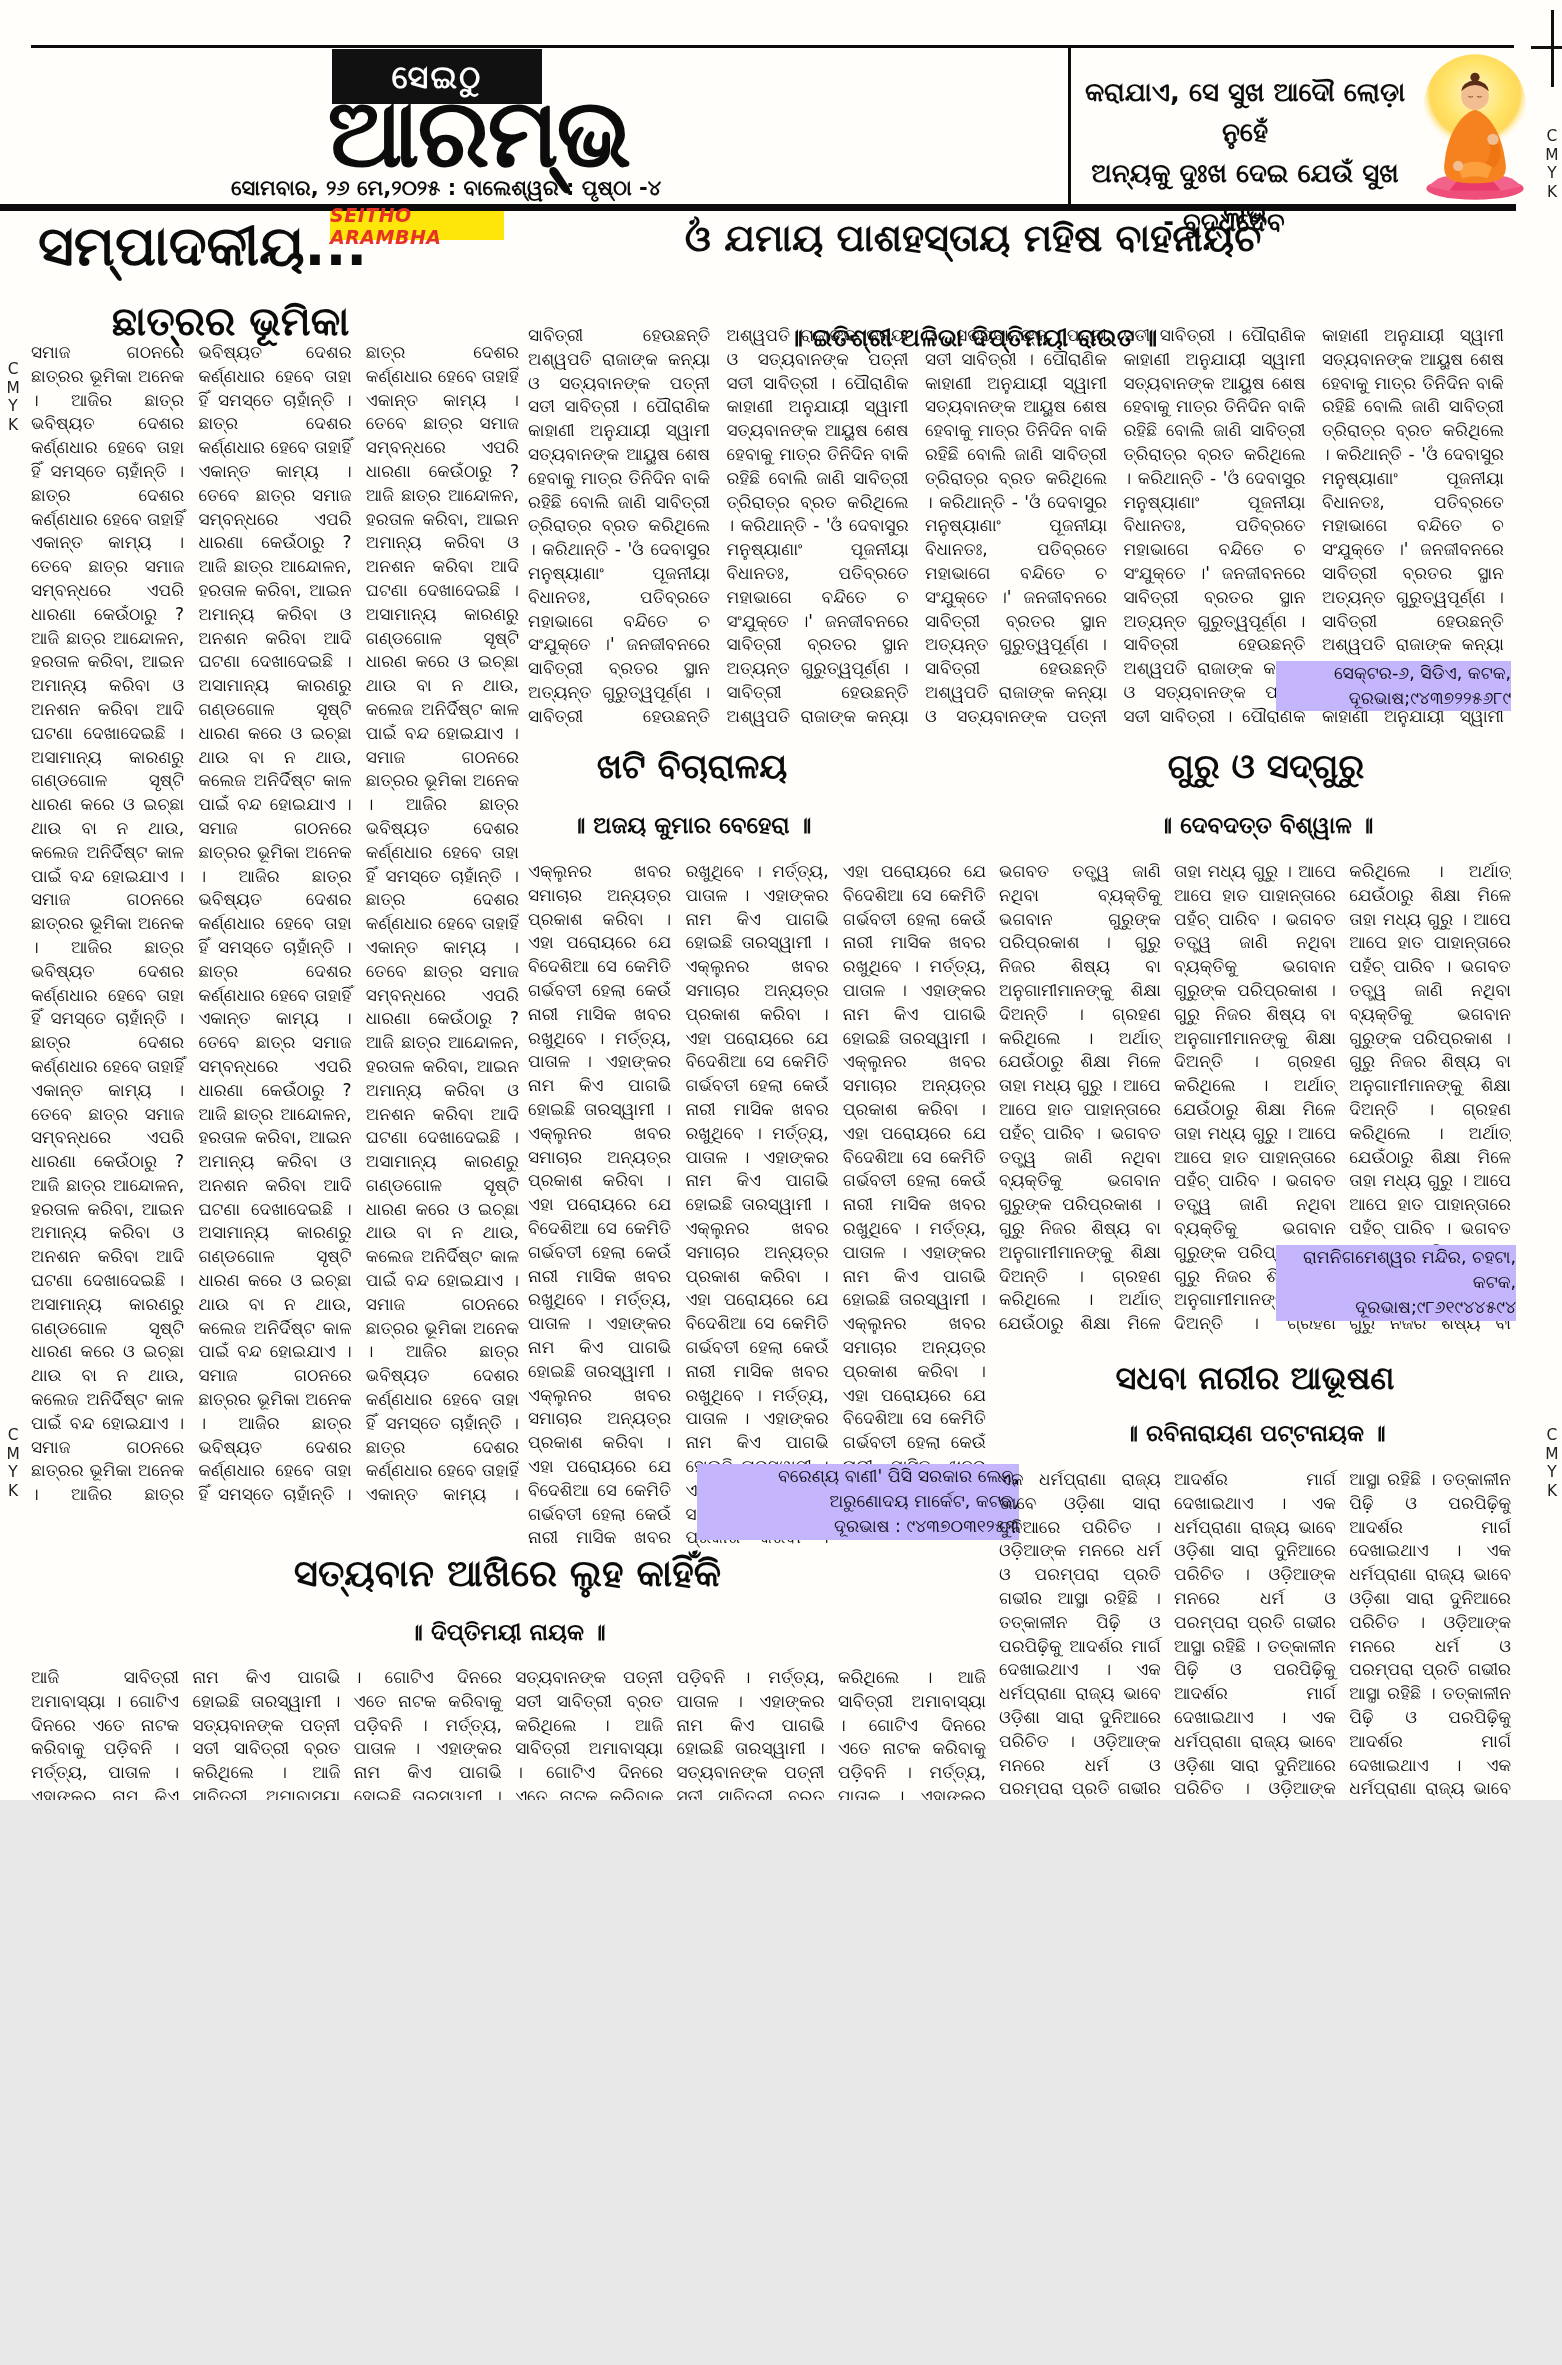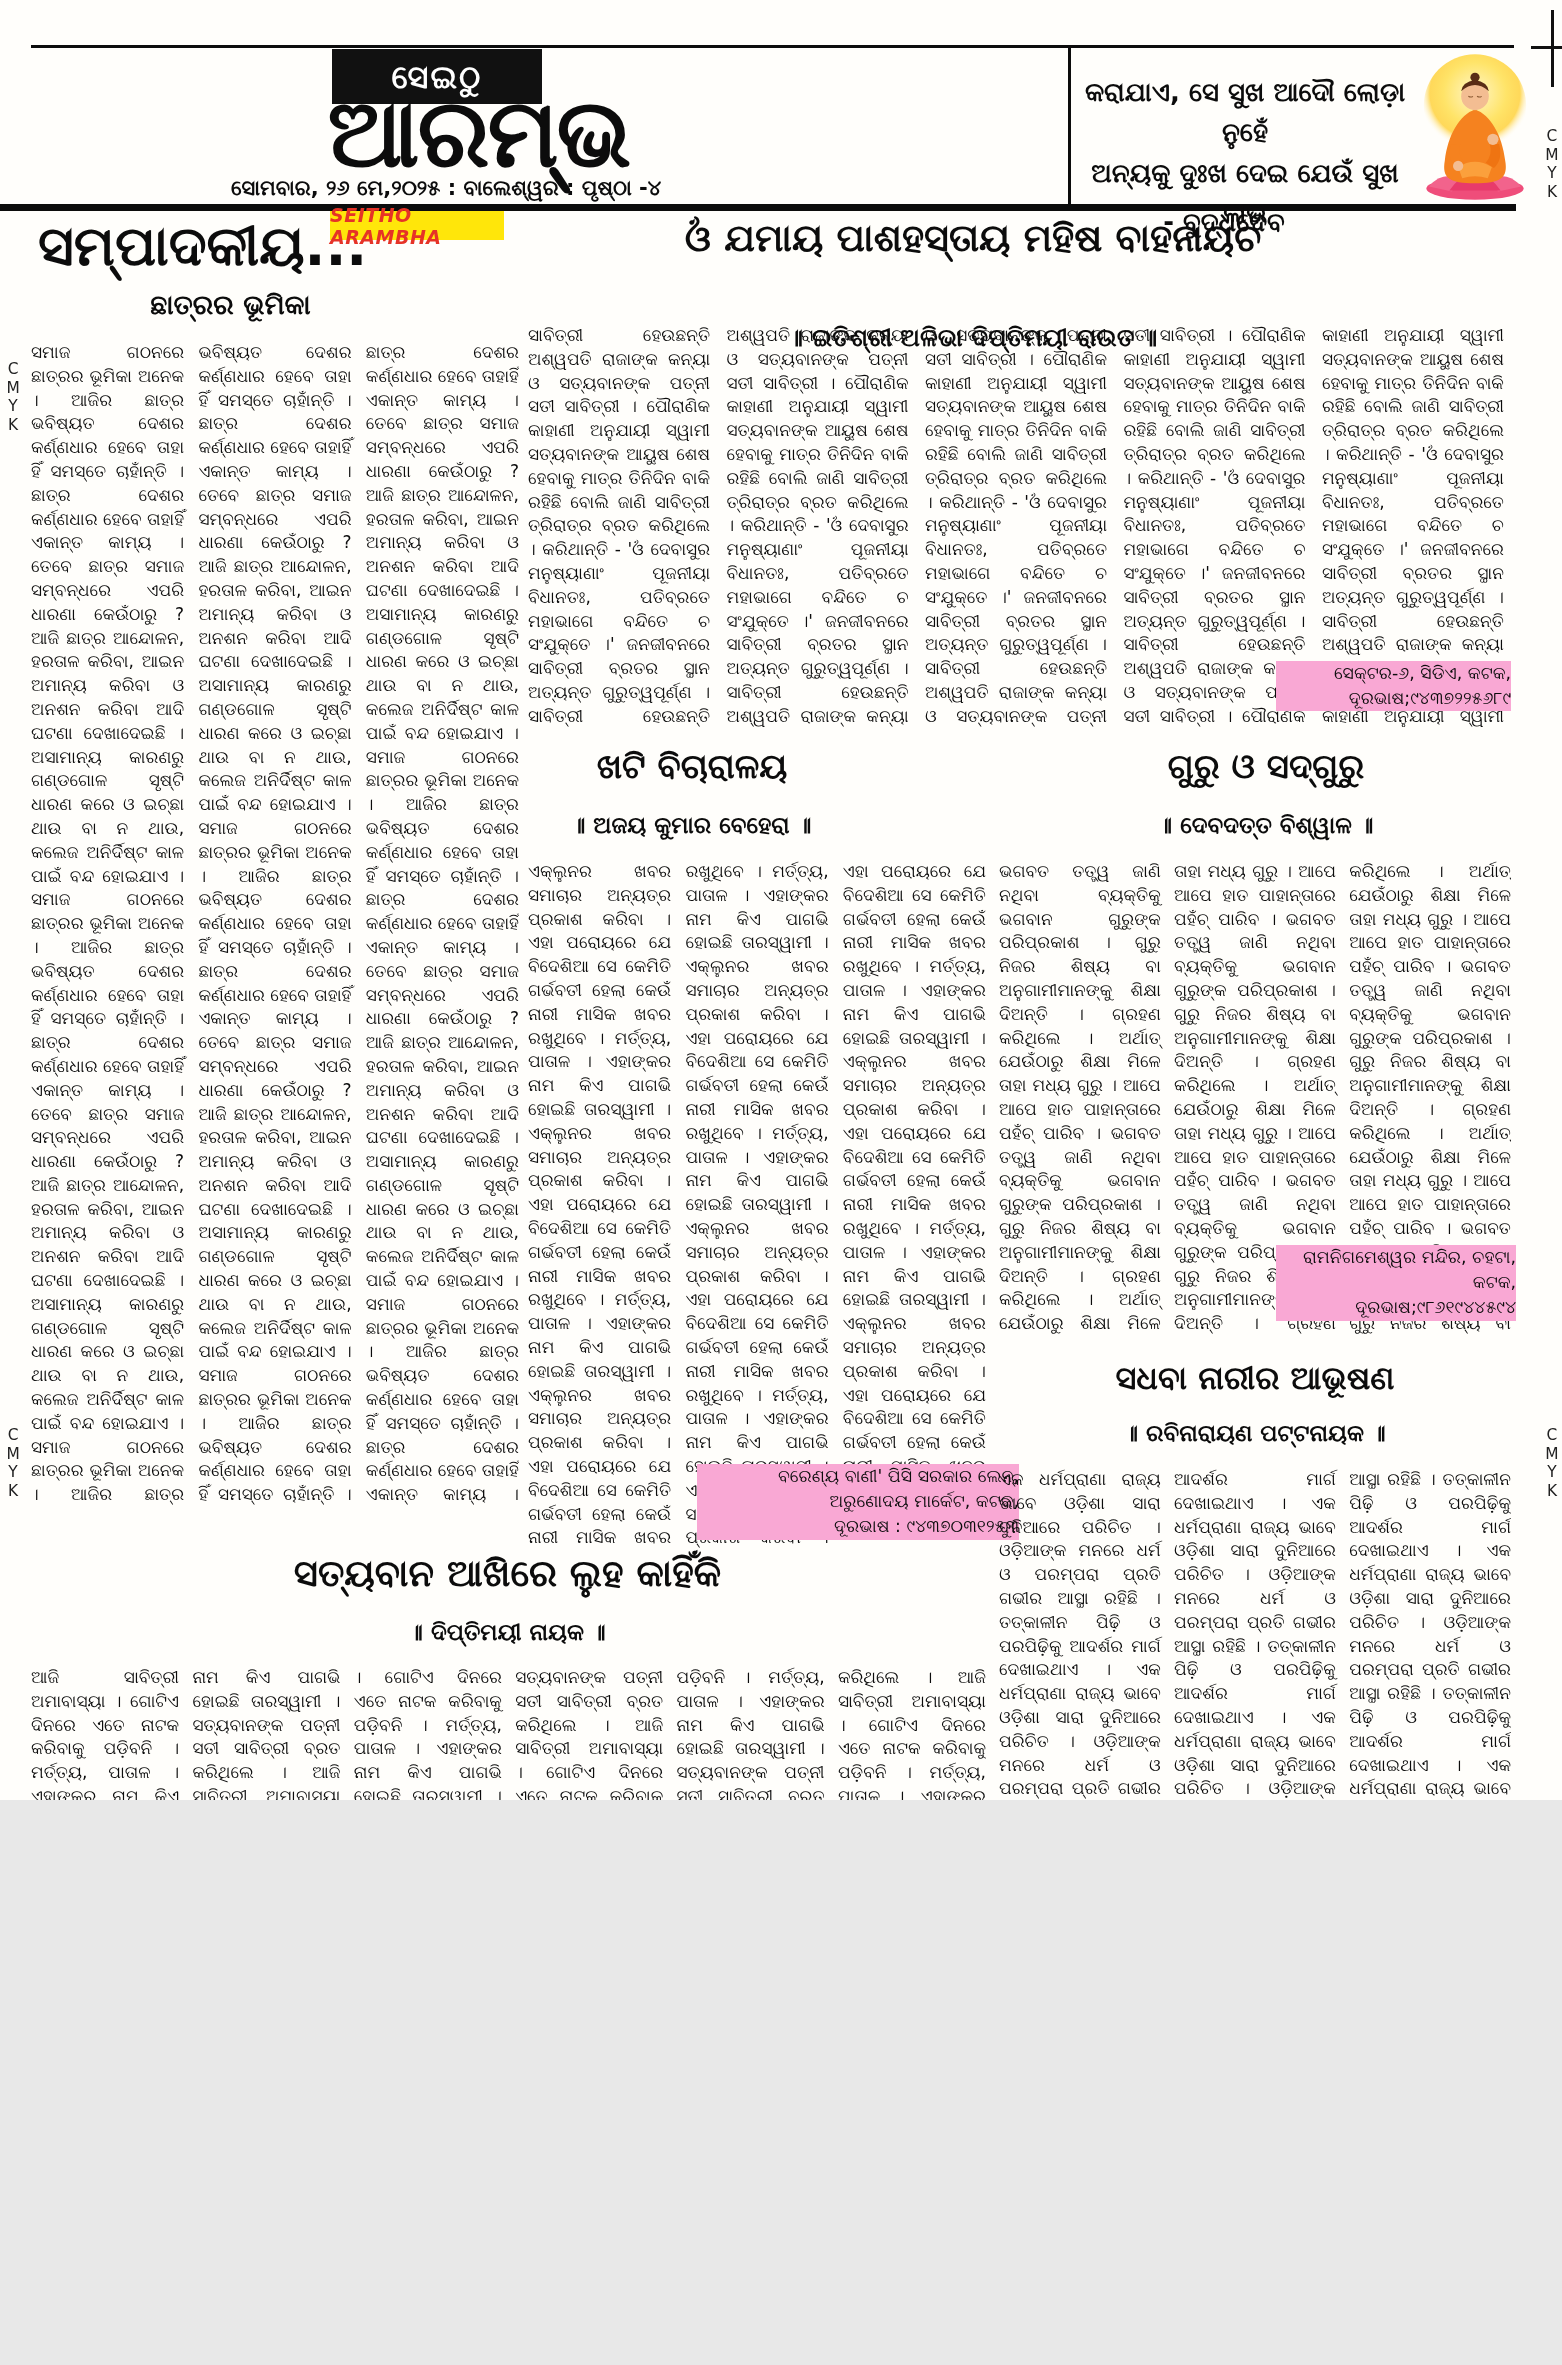--- a/index.html
+++ b/index.html
@@ -19,21 +19,21 @@
   #dateline{left:231px;top:176px;width:666px;font-weight:bold;font-size:21px;}
   #quote-box{left:1076px;top:72px;width:338px;text-align:center;
     font-weight:bold;font-size:26px;line-height:1.55;}
   #quote-attrib{left:1101px;top:207px;width:246px;text-align:center;
     font-weight:bold;font-size:26px;}
   
   .headline{font-weight:900;text-align:center;line-height:1.05;}
   .byline{font-weight:bold;text-align:center;}
   .bodytxt{font-size:17px;line-height:1.40;text-align:justify;
     overflow:hidden;column-fill:auto;word-break:break-word;}
-  .closing{background:#f9a8d4;text-align:right;font-size:17.4px;line-height:1.45;
+  .closing{background:#c4b5fd;text-align:right;font-size:17.4px;line-height:1.45;
     white-space:pre-line;padding-left:4.1px;}
   
   .regtext{color:#222;font-size:15.4px;line-height:1.1;text-align:center;
     letter-spacing:0.5px;writing-mode:vertical-rl;text-orientation:upright;}
   .crossV{width:2.6px;height:67px;background:#111;}
   .crossH{width:46px;height:2.6px;background:#111;}
   
   #buddha{left:1411px;top:49px;width:128px;height:154px;}
 </style>
 </head>
@@ -86,21 +86,21 @@
     <circle cx="160" cy="176" r="11" fill="#f3bd92"></circle>
     <circle cx="92" cy="228" r="10" fill="#f3bd92"></circle>
 
     <circle cx="125" cy="92" r="27" fill="#f3bd92"></circle>
     <path d="M98 82 Q125 58 152 82 Q150 64 125 60 Q100 64 98 82 Z" fill="#5a2d16"></path>
     <circle cx="125" cy="55" r="9" fill="#5a2d16"></circle>
     <path d="M112 92 q5 3 9 0 M129 92 q5 3 9 0" stroke="#8a5a33" stroke-width="2" fill="none"></path>
   </svg>
 
   <div class="abs headline" style="left:38px;top:218px;width:461px;text-align:left;font-size:55px;">ସମ୍ପାଦକୀୟ...</div>
-  <div class="abs headline" style="left:51px;top:291px;width:359px;font-size:27px;">ଛାତ୍ରର ଭୂମିକା</div>
+  <div class="abs headline" style="left:51px;top:300px;width:359px;font-size:40px;">ଛାତ୍ରର ଭୂମିକା</div>
   <div class="abs bodytxt" style="left:31px;top:341px;width:488px;height:1188px;column-count:3;column-gap:14.3px;">ସମାଜ ଗଠନରେ ଛାତ୍ରର ଭୂମିକା ଅନେକ । ଆଜିର ଛାତ୍ର ଭବିଷ୍ୟତ ଦେଶର କର୍ଣ୍ଣଧାର ହେବେ ତାହା ହିଁ ସମସ୍ତେ ଚାହାଁନ୍ତି । ଛାତ୍ର ଦେଶର କର୍ଣ୍ଣଧାର ହେବେ ତାହାହିଁ ଏକାନ୍ତ କାମ୍ୟ । ତେବେ ଛାତ୍ର ସମାଜ ସମ୍ବନ୍ଧରେ ଏପରି ଧାରଣା କେଉଁଠାରୁ ? ଆଜି ଛାତ୍ର ଆନ୍ଦୋଳନ, ହରତାଳ କରିବା, ଆଇନ ଅମାନ୍ୟ କରିବା ଓ ଅନଶନ କରିବା ଆଦି ଘଟଣା ଦେଖାଦେଇଛି । ଅସାମାନ୍ୟ କାରଣରୁ ଗଣ୍ଡଗୋଳ ସୃଷ୍ଟି ଧାରଣ କରେ ଓ ଇଚ୍ଛା ଥାଉ ବା ନ ଥାଉ, କଲେଜ ଅନିର୍ଦିଷ୍ଟ କାଳ ପାଇଁ ବନ୍ଦ ହୋଇଯାଏ । ସମାଜ ଗଠନରେ ଛାତ୍ରର ଭୂମିକା ଅନେକ । ଆଜିର ଛାତ୍ର ଭବିଷ୍ୟତ ଦେଶର କର୍ଣ୍ଣଧାର ହେବେ ତାହା ହିଁ ସମସ୍ତେ ଚାହାଁନ୍ତି । ଛାତ୍ର ଦେଶର କର୍ଣ୍ଣଧାର ହେବେ ତାହାହିଁ ଏକାନ୍ତ କାମ୍ୟ । ତେବେ ଛାତ୍ର ସମାଜ ସମ୍ବନ୍ଧରେ ଏପରି ଧାରଣା କେଉଁଠାରୁ ? ଆଜି ଛାତ୍ର ଆନ୍ଦୋଳନ, ହରତାଳ କରିବା, ଆଇନ ଅମାନ୍ୟ କରିବା ଓ ଅନଶନ କରିବା ଆଦି ଘଟଣା ଦେଖାଦେଇଛି । ଅସାମାନ୍ୟ କାରଣରୁ ଗଣ୍ଡଗୋଳ ସୃଷ୍ଟି ଧାରଣ କରେ ଓ ଇଚ୍ଛା ଥାଉ ବା ନ ଥାଉ, କଲେଜ ଅନିର୍ଦିଷ୍ଟ କାଳ ପାଇଁ ବନ୍ଦ ହୋଇଯାଏ । ସମାଜ ଗଠନରେ ଛାତ୍ରର ଭୂମିକା ଅନେକ । ଆଜିର ଛାତ୍ର ଭବିଷ୍ୟତ ଦେଶର କର୍ଣ୍ଣଧାର ହେବେ ତାହା ହିଁ ସମସ୍ତେ ଚାହାଁନ୍ତି । ଛାତ୍ର ଦେଶର କର୍ଣ୍ଣଧାର ହେବେ ତାହାହିଁ ଏକାନ୍ତ କାମ୍ୟ । ତେବେ ଛାତ୍ର ସମାଜ ସମ୍ବନ୍ଧରେ ଏପରି ଧାରଣା କେଉଁଠାରୁ ? ଆଜି ଛାତ୍ର ଆନ୍ଦୋଳନ, ହରତାଳ କରିବା, ଆଇନ ଅମାନ୍ୟ କରିବା ଓ ଅନଶନ କରିବା ଆଦି ଘଟଣା ଦେଖାଦେଇଛି । ଅସାମାନ୍ୟ କାରଣରୁ ଗଣ୍ଡଗୋଳ ସୃଷ୍ଟି ଧାରଣ କରେ ଓ ଇଚ୍ଛା ଥାଉ ବା ନ ଥାଉ, କଲେଜ ଅନିର୍ଦିଷ୍ଟ କାଳ ପାଇଁ ବନ୍ଦ ହୋଇଯାଏ । ସମାଜ ଗଠନରେ ଛାତ୍ରର ଭୂମିକା ଅନେକ । ଆଜିର ଛାତ୍ର ଭବିଷ୍ୟତ ଦେଶର କର୍ଣ୍ଣଧାର ହେବେ ତାହା ହିଁ ସମସ୍ତେ ଚାହାଁନ୍ତି । ଛାତ୍ର ଦେଶର କର୍ଣ୍ଣଧାର ହେବେ ତାହାହିଁ ଏକାନ୍ତ କାମ୍ୟ । ତେବେ ଛାତ୍ର ସମାଜ ସମ୍ବନ୍ଧରେ ଏପରି ଧାରଣା କେଉଁଠାରୁ ? ଆଜି ଛାତ୍ର ଆନ୍ଦୋଳନ, ହରତାଳ କରିବା, ଆଇନ ଅମାନ୍ୟ କରିବା ଓ ଅନଶନ କରିବା ଆଦି ଘଟଣା ଦେଖାଦେଇଛି । ଅସାମାନ୍ୟ କାରଣରୁ ଗଣ୍ଡଗୋଳ ସୃଷ୍ଟି ଧାରଣ କରେ ଓ ଇଚ୍ଛା ଥାଉ ବା ନ ଥାଉ, କଲେଜ ଅନିର୍ଦିଷ୍ଟ କାଳ ପାଇଁ ବନ୍ଦ ହୋଇଯାଏ । ସମାଜ ଗଠନରେ ଛାତ୍ରର ଭୂମିକା ଅନେକ । ଆଜିର ଛାତ୍ର ଭବିଷ୍ୟତ ଦେଶର କର୍ଣ୍ଣଧାର ହେବେ ତାହା ହିଁ ସମସ୍ତେ ଚାହାଁନ୍ତି । ଛାତ୍ର ଦେଶର କର୍ଣ୍ଣଧାର ହେବେ ତାହାହିଁ ଏକାନ୍ତ କାମ୍ୟ । ତେବେ ଛାତ୍ର ସମାଜ ସମ୍ବନ୍ଧରେ ଏପରି ଧାରଣା କେଉଁଠାରୁ ? ଆଜି ଛାତ୍ର ଆନ୍ଦୋଳନ, ହରତାଳ କରିବା, ଆଇନ ଅମାନ୍ୟ କରିବା ଓ ଅନଶନ କରିବା ଆଦି ଘଟଣା ଦେଖାଦେଇଛି । ଅସାମାନ୍ୟ କାରଣରୁ ଗଣ୍ଡଗୋଳ ସୃଷ୍ଟି ଧାରଣ କରେ ଓ ଇଚ୍ଛା ଥାଉ ବା ନ ଥାଉ, କଲେଜ ଅନିର୍ଦିଷ୍ଟ କାଳ ପାଇଁ ବନ୍ଦ ହୋଇଯାଏ । ସମାଜ ଗଠନରେ ଛାତ୍ରର ଭୂମିକା ଅନେକ । ଆଜିର ଛାତ୍ର ଭବିଷ୍ୟତ ଦେଶର କର୍ଣ୍ଣଧାର ହେବେ ତାହା ହିଁ ସମସ୍ତେ ଚାହାଁନ୍ତି । ଛାତ୍ର ଦେଶର କର୍ଣ୍ଣଧାର ହେବେ ତାହାହିଁ ଏକାନ୍ତ କାମ୍ୟ । ତେବେ ଛାତ୍ର ସମାଜ ସମ୍ବନ୍ଧରେ ଏପରି ଧାରଣା କେଉଁଠାରୁ ? ଆଜି ଛାତ୍ର ଆନ୍ଦୋଳନ, ହରତାଳ କରିବା, ଆଇନ ଅମାନ୍ୟ କରିବା ଓ ଅନଶନ କରିବା ଆଦି ଘଟଣା ଦେଖାଦେଇଛି । ଅସାମାନ୍ୟ କାରଣରୁ ଗଣ୍ଡଗୋଳ ସୃଷ୍ଟି ଧାରଣ କରେ ଓ ଇଚ୍ଛା ଥାଉ ବା ନ ଥାଉ, କଲେଜ ଅନିର୍ଦିଷ୍ଟ କାଳ ପାଇଁ ବନ୍ଦ ହୋଇଯାଏ । ସମାଜ ଗଠନରେ ଛାତ୍ରର ଭୂମିକା ଅନେକ । ଆଜିର ଛାତ୍ର ଭବିଷ୍ୟତ ଦେଶର କର୍ଣ୍ଣଧାର ହେବେ ତାହା ହିଁ ସମସ୍ତେ ଚାହାଁନ୍ତି । ଛାତ୍ର ଦେଶର କର୍ଣ୍ଣଧାର ହେବେ ତାହାହିଁ ଏକାନ୍ତ କାମ୍ୟ । ତେବେ ଛାତ୍ର ସମାଜ ସମ୍ବନ୍ଧରେ ଏପରି ଧାରଣା କେଉଁଠାରୁ ? ଆଜି ଛାତ୍ର ଆନ୍ଦୋଳନ, ହରତାଳ କରିବା, ଆଇନ ଅମାନ୍ୟ କରିବା ଓ ଅନଶନ କରିବା ଆଦି ଘଟଣା ଦେଖାଦେଇଛି । ଅସାମାନ୍ୟ କାରଣରୁ ଗଣ୍ଡଗୋଳ ସୃଷ୍ଟି ଧାରଣ କରେ ଓ ଇଚ୍ଛା ଥାଉ ବା ନ ଥାଉ, କଲେଜ ଅନିର୍ଦିଷ୍ଟ କାଳ ପାଇଁ ବନ୍ଦ ହୋଇଯାଏ ।</div>
 
   <div class="abs headline" style="left:563px;top:219px;width:820px;font-size:38px;">ଓଁ ଯମାୟ ପାଶହସ୍ତାୟ ମହିଷ ବାହନାୟଚ</div>
   <div class="abs byline" style="left:563px;top:277px;width:820px;font-size:24.6px;margin-top:46px;">॥ ଇତିଶ୍ରୀ ଅଳିଭା ଦିପ୍ତିମୟୀ ରାଉତ ॥</div>
   <div class="abs bodytxt" style="left:528px;top:324px;width:976px;height:414px;column-count:5;column-gap:16.4px;">ସାବିତ୍ରୀ ହେଉଛନ୍ତି ଅଶ୍ୱପତି ରାଜାଙ୍କ କନ୍ୟା ଓ ସତ୍ୟବାନଙ୍କ ପତ୍ନୀ ସତୀ ସାବିତ୍ରୀ । ପୌରାଣିକ କାହାଣୀ ଅନୁଯାୟୀ ସ୍ୱାମୀ ସତ୍ୟବାନଙ୍କ ଆୟୁଷ ଶେଷ ହେବାକୁ ମାତ୍ର ତିନିଦିନ ବାକି ରହିଛି ବୋଲି ଜାଣି ସାବିତ୍ରୀ ତ୍ରିରାତ୍ର ବ୍ରତ କରିଥିଲେ । କରିଥାନ୍ତି - 'ଓଁ ଦେବାସୁର ମନୁଷ୍ୟାଣାଂ ପୂଜନୀୟା ବିଧାନତଃ, ପତିବ୍ରତେ ମହାଭାଗେ ବନ୍ଦିତେ ଚ ସଂଯୁକ୍ତେ ।' ଜନଜୀବନରେ ସାବିତ୍ରୀ ବ୍ରତର ସ୍ଥାନ ଅତ୍ୟନ୍ତ ଗୁରୁତ୍ୱପୂର୍ଣ୍ଣ । ସାବିତ୍ରୀ ହେଉଛନ୍ତି ଅଶ୍ୱପତି ରାଜାଙ୍କ କନ୍ୟା ଓ ସତ୍ୟବାନଙ୍କ ପତ୍ନୀ ସତୀ ସାବିତ୍ରୀ । ପୌରାଣିକ କାହାଣୀ ଅନୁଯାୟୀ ସ୍ୱାମୀ ସତ୍ୟବାନଙ୍କ ଆୟୁଷ ଶେଷ ହେବାକୁ ମାତ୍ର ତିନିଦିନ ବାକି ରହିଛି ବୋଲି ଜାଣି ସାବିତ୍ରୀ ତ୍ରିରାତ୍ର ବ୍ରତ କରିଥିଲେ । କରିଥାନ୍ତି - 'ଓଁ ଦେବାସୁର ମନୁଷ୍ୟାଣାଂ ପୂଜନୀୟା ବିଧାନତଃ, ପତିବ୍ରତେ ମହାଭାଗେ ବନ୍ଦିତେ ଚ ସଂଯୁକ୍ତେ ।' ଜନଜୀବନରେ ସାବିତ୍ରୀ ବ୍ରତର ସ୍ଥାନ ଅତ୍ୟନ୍ତ ଗୁରୁତ୍ୱପୂର୍ଣ୍ଣ । ସାବିତ୍ରୀ ହେଉଛନ୍ତି ଅଶ୍ୱପତି ରାଜାଙ୍କ କନ୍ୟା ଓ ସତ୍ୟବାନଙ୍କ ପତ୍ନୀ ସତୀ ସାବିତ୍ରୀ । ପୌରାଣିକ କାହାଣୀ ଅନୁଯାୟୀ ସ୍ୱାମୀ ସତ୍ୟବାନଙ୍କ ଆୟୁଷ ଶେଷ ହେବାକୁ ମାତ୍ର ତିନିଦିନ ବାକି ରହିଛି ବୋଲି ଜାଣି ସାବିତ୍ରୀ ତ୍ରିରାତ୍ର ବ୍ରତ କରିଥିଲେ । କରିଥାନ୍ତି - 'ଓଁ ଦେବାସୁର ମନୁଷ୍ୟାଣାଂ ପୂଜନୀୟା ବିଧାନତଃ, ପତିବ୍ରତେ ମହାଭାଗେ ବନ୍ଦିତେ ଚ ସଂଯୁକ୍ତେ ।' ଜନଜୀବନରେ ସାବିତ୍ରୀ ବ୍ରତର ସ୍ଥାନ ଅତ୍ୟନ୍ତ ଗୁରୁତ୍ୱପୂର୍ଣ୍ଣ । ସାବିତ୍ରୀ ହେଉଛନ୍ତି ଅଶ୍ୱପତି ରାଜାଙ୍କ କନ୍ୟା ଓ ସତ୍ୟବାନଙ୍କ ପତ୍ନୀ ସତୀ ସାବିତ୍ରୀ । ପୌରାଣିକ କାହାଣୀ ଅନୁଯାୟୀ ସ୍ୱାମୀ ସତ୍ୟବାନଙ୍କ ଆୟୁଷ ଶେଷ ହେବାକୁ ମାତ୍ର ତିନିଦିନ ବାକି ରହିଛି ବୋଲି ଜାଣି ସାବିତ୍ରୀ ତ୍ରିରାତ୍ର ବ୍ରତ କରିଥିଲେ । କରିଥାନ୍ତି - 'ଓଁ ଦେବାସୁର ମନୁଷ୍ୟାଣାଂ ପୂଜନୀୟା ବିଧାନତଃ, ପତିବ୍ରତେ ମହାଭାଗେ ବନ୍ଦିତେ ଚ ସଂଯୁକ୍ତେ ।' ଜନଜୀବନରେ ସାବିତ୍ରୀ ବ୍ରତର ସ୍ଥାନ ଅତ୍ୟନ୍ତ ଗୁରୁତ୍ୱପୂର୍ଣ୍ଣ । ସାବିତ୍ରୀ ହେଉଛନ୍ତି ଅଶ୍ୱପତି ରାଜାଙ୍କ କନ୍ୟା ଓ ସତ୍ୟବାନଙ୍କ ପତ୍ନୀ ସତୀ ସାବିତ୍ରୀ । ପୌରାଣିକ କାହାଣୀ ଅନୁଯାୟୀ ସ୍ୱାମୀ ସତ୍ୟବାନଙ୍କ ଆୟୁଷ ଶେଷ ହେବାକୁ ମାତ୍ର ତିନିଦିନ ବାକି ରହିଛି ବୋଲି ଜାଣି ସାବିତ୍ରୀ ତ୍ରିରାତ୍ର ବ୍ରତ କରିଥିଲେ । କରିଥାନ୍ତି - 'ଓଁ ଦେବାସୁର ମନୁଷ୍ୟାଣାଂ ପୂଜନୀୟା ବିଧାନତଃ, ପତିବ୍ରତେ ମହାଭାଗେ ବନ୍ଦିତେ ଚ ସଂଯୁକ୍ତେ ।' ଜନଜୀବନରେ ସାବିତ୍ରୀ ବ୍ରତର ସ୍ଥାନ ଅତ୍ୟନ୍ତ ଗୁରୁତ୍ୱପୂର୍ଣ୍ଣ । ସାବିତ୍ରୀ ହେଉଛନ୍ତି ଅଶ୍ୱପତି ରାଜାଙ୍କ କନ୍ୟା ଓ ସତ୍ୟବାନଙ୍କ ପତ୍ନୀ ସତୀ ସାବିତ୍ରୀ । ପୌରାଣିକ କାହାଣୀ ଅନୁଯାୟୀ ସ୍ୱାମୀ ସତ୍ୟବାନଙ୍କ ଆୟୁଷ ଶେଷ ହେବାକୁ ମାତ୍ର ତିନିଦିନ ବାକି ରହିଛି ବୋଲି ଜାଣି ସାବିତ୍ରୀ ତ୍ରିରାତ୍ର ବ୍ରତ କରିଥିଲେ । କରିଥାନ୍ତି - 'ଓଁ ଦେବାସୁର ମନୁଷ୍ୟାଣାଂ ପୂଜନୀୟା ବିଧାନତଃ, ପତିବ୍ରତେ ମହାଭାଗେ ବନ୍ଦିତେ ଚ ସଂଯୁକ୍ତେ ।' ଜନଜୀବନରେ ସାବିତ୍ରୀ ବ୍ରତର ସ୍ଥାନ ଅତ୍ୟନ୍ତ ଗୁରୁତ୍ୱପୂର୍ଣ୍ଣ ।</div>
   <div class="abs closing" style="left:1276px;top:661px;width:231px;">ସେକ୍ଟର-୬, ସିଡିଏ, କଟକ,
 ଦୂରଭାଷ;୯୪୩୭୨୨୫୬୮୯</div>
 
   <div class="abs headline" style="left:528px;top:749px;width:328px;font-size:34px;">ଖଟି ବିଚାରାଳୟ</div>
   <div class="abs byline" style="left:512px;top:812px;width:359px;font-size:23px;">॥ ଅଜୟ କୁମାର ବେହେରା ॥</div>

